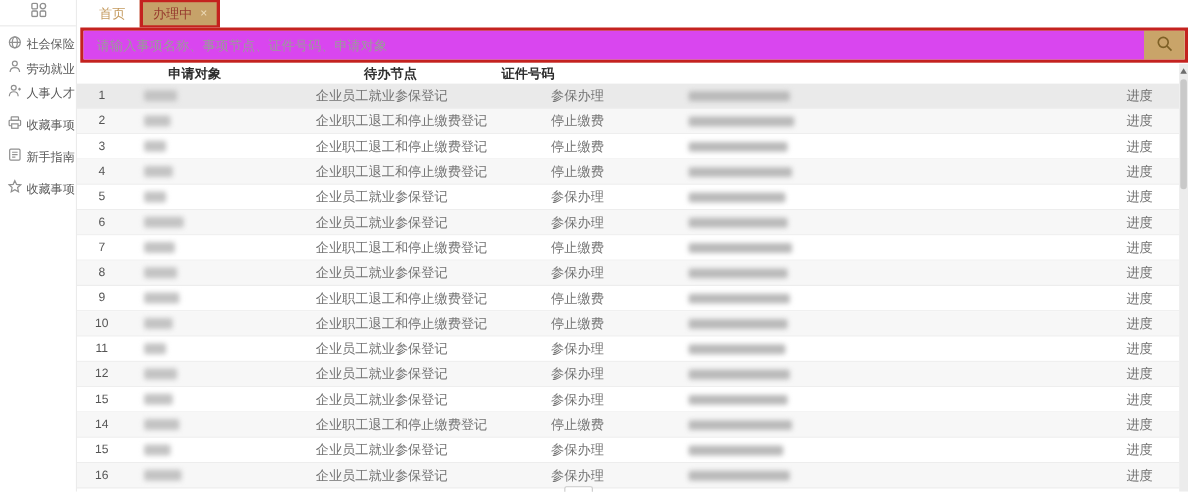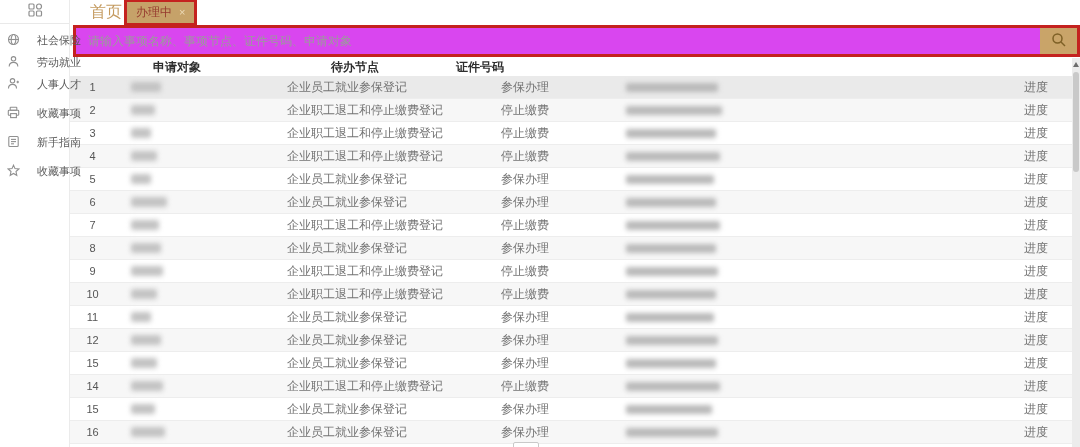--- a/index.html
+++ b/index.html
@@ -6,31 +6,31 @@
   html,body { width:1080px; height:447px; overflow:hidden; background:#fff;
     font-family:"Liberation Sans","DejaVu Sans",sans-serif; }
   .stage { position:relative; width:1080px; height:447px; background:#fff; }
 
   
   .sidebar { position:absolute; left:0; top:0; bottom:0; width:70px; background:#fff;
     border-right:1px solid #ebebeb; z-index:5; }
   .apps { height:24px; display:flex; align-items:center; justify-content:center;
     border-bottom:1px solid #e9e9e9; }
   .nav { padding-top:5px; }
-  .nav-item { height:22px; display:flex; align-items:center; gap:17px; padding-left:7px;
+  .nav-item { height:22px; display:flex; align-items:center; gap:4px; padding-left:7px;
     font-size:11px; color:#5a5a5a; cursor:pointer; white-space:nowrap; }
   .nav-item.gap { margin-top:7px; }
   .nav-item svg { flex:0 0 auto; }
 
   
   .content { position:absolute; left:70px; right:0; top:0; bottom:0; }
 
   .tabbar { height:24px; display:flex; align-items:center; }
-  .tab-home { margin-left:20px; font-size:16px; color:#c49a5f; cursor:pointer; }
-  .tab-active { margin-left:2px; display:flex; align-items:center; gap:7px;
+  .tab-home { margin-left:20px; font-size:12px; color:#c49a5f; cursor:pointer; }
+  .tab-active { margin-left:13px; display:flex; align-items:center; gap:7px;
     background:#c6a269; color:#963a2e; font-size:12px; padding:2px 9px;
     border:3px solid #c4221f; cursor:pointer; }
   .tab-active .x { color:#ecd9b6; font-size:11px; cursor:pointer; }
 
   .search-wrap { position:absolute; left:3px; right:0; top:25px; height:32px;
     border:3px solid #c4221f; background:#fff; display:flex; }
   .search-input { flex:1; border:0; outline:none; padding:0 12px; font-size:12px;
     color:#333; background:#d946ef; }
   .search-input::placeholder { color:#9b9b9b; }
   .search-btn { width:37px; background:#c9a express469; background:#c9a469; border:0; display:flex;

